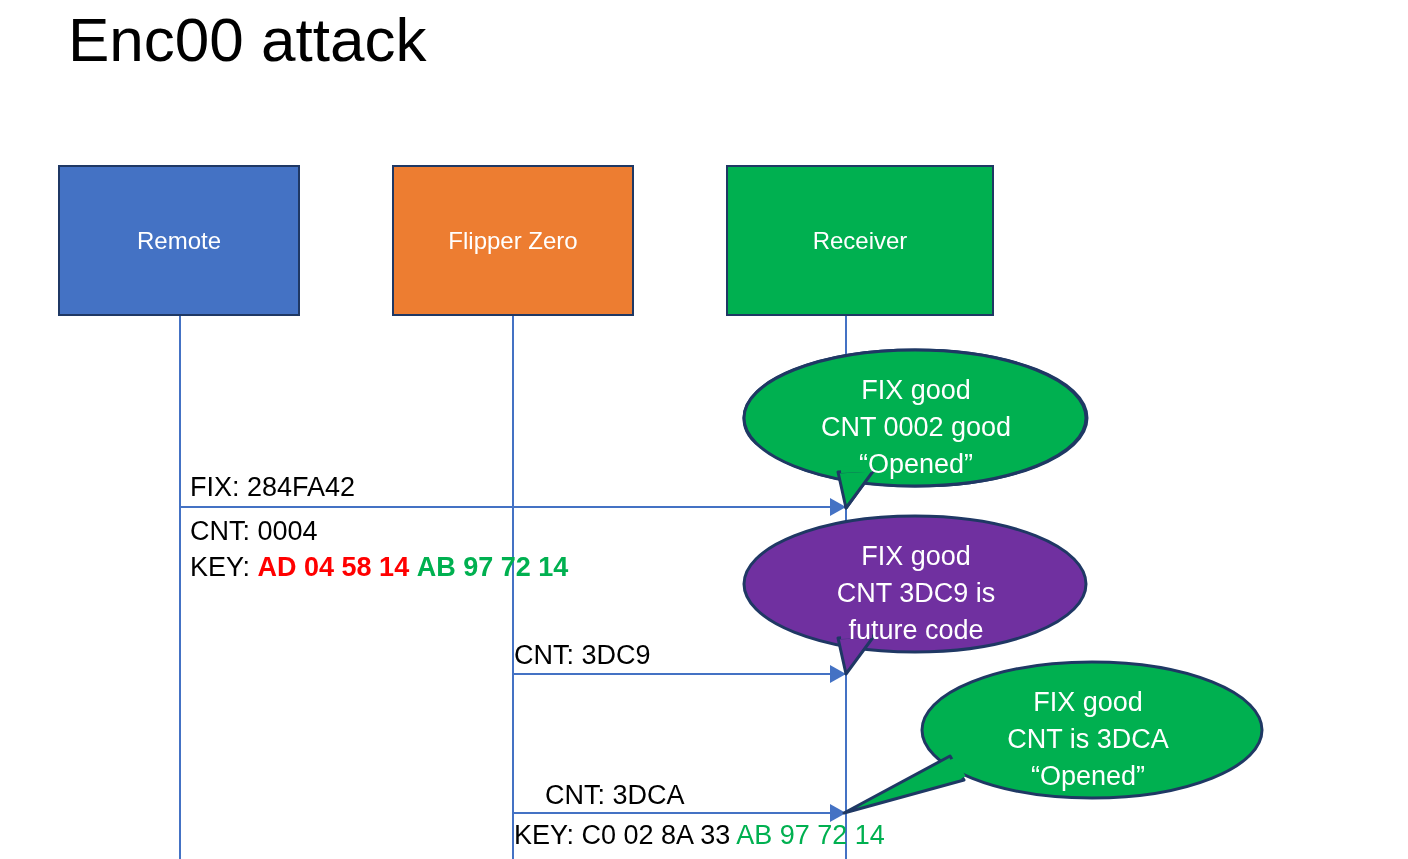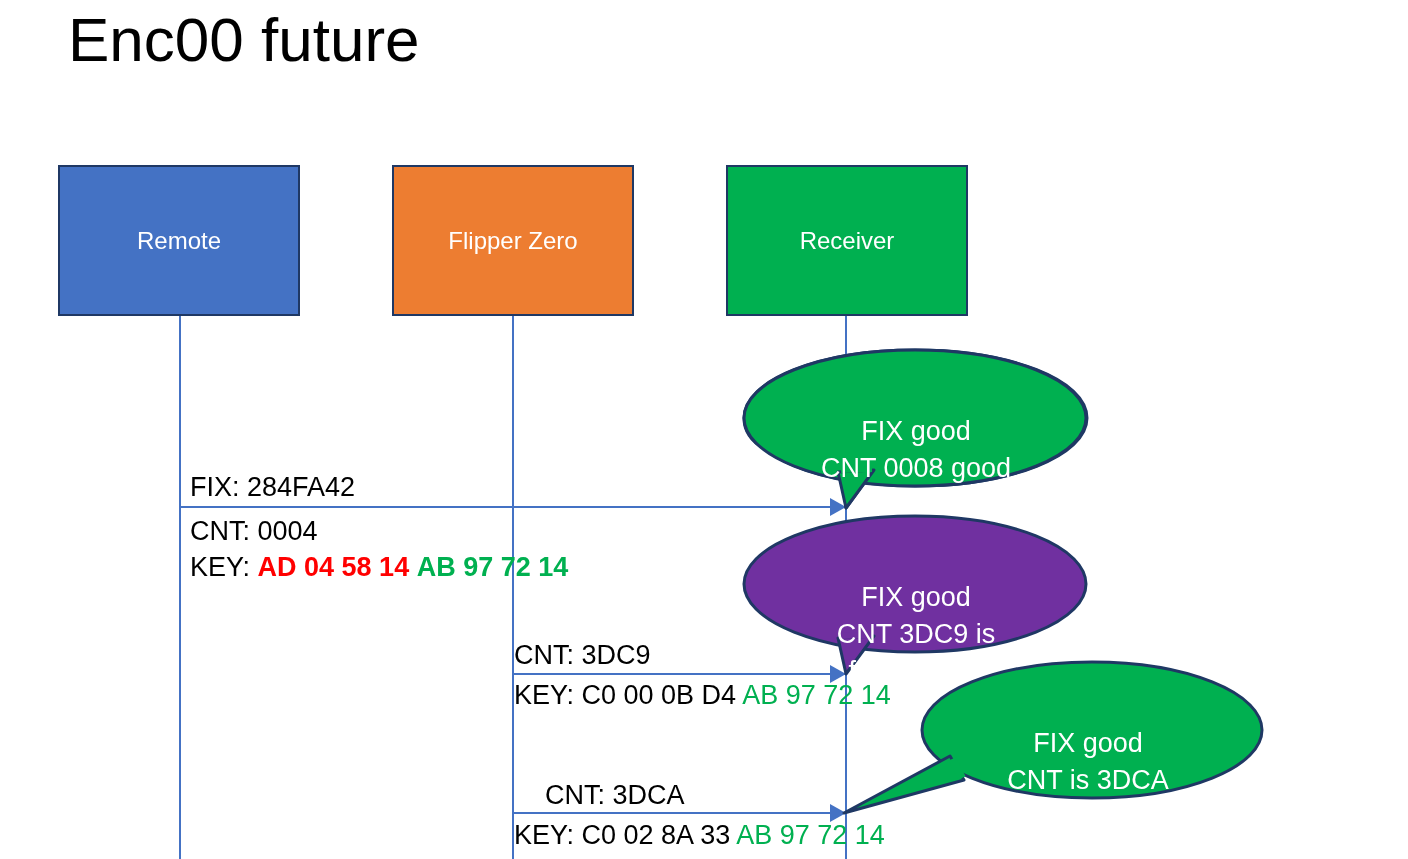--- a/index.html
+++ b/index.html
@@ -38,21 +38,21 @@
     align-items: center;
     justify-content: center;
     color: #ffffff;
     font-size: 24px;
     line-height: 28px;
     font-weight: 400;
     white-space: nowrap;
   }
   #actor-0 { left: 58px;  top: 165px; width: 242px; height: 151px; background: #4472C4; }
   #actor-1 { left: 392px; top: 165px; width: 242px; height: 151px; background: #ED7D31; }
-  #actor-2 { left: 726px; top: 165px; width: 242px; height: 151px; background: #00B050; }
+  #actor-2 { left: 726px; top: 165px; width: 268px; height: 151px; background: #00B050; }
 
   
   .lifeline {
     position: absolute;
     width: 2px;
     background: #4472C4;
   }
   #lifeline-0 { left: 179px; top: 316px; height: 543px; }
   #lifeline-1 { left: 512px; top: 316px; height: 543px; }
   #lifeline-2 { left: 845px; top: 316px; height: 543px; }
@@ -103,35 +103,34 @@
   }
   .bubble svg { display: block; overflow: visible; }
   .bubble-text {
     position: absolute;
     left: 0; right: 0;
     text-align: center;
     color: #ffffff;
     font-size: 27px;
     line-height: 37px;
     pointer-events: none;
-    margin-top: 41px;
   }
   #bubble-0 { left: 742px; top: 348px; width: 348px; height: 160px; }
   #bubble-0 .bubble-text { top: 24px; }
   #bubble-1 { left: 742px; top: 514px; width: 348px; height: 160px; }
   #bubble-1 .bubble-text { top: 24px; }
   #bubble-2 { left: 912px; top: 660px; width: 352px; height: 162px; }
   #bubble-2 .bubble-text { top: 24px; }
 </style>
 </head>
 <body>
 
 <div id="stage">
 
-  <div id="title">Enc00 future</div>
+  <div id="title">Enc00 attack</div>
 
   <div class="actor-box" id="actor-0">
     <span>Remote</span>
   </div>
   <div class="actor-box" id="actor-1">
     <span>Flipper Zero</span>
   </div>
   <div class="actor-box" id="actor-2">
     <span>Receiver</span>
   </div>
@@ -144,41 +143,38 @@
   <div class="msg-head" id="msg-0-head"></div>
   <div class="msg-label" id="label-fix">FIX: 284FA42</div>
   <div class="msg-label" id="label-cnt0">CNT: 0004</div>
   <div class="msg-label" id="label-key0">
     <span>KEY: </span><span class="hex-red">AD 04 58 14</span><span>&nbsp;</span><span class="hex-green-b">AB 97 72 14</span>
   </div>
 
   <div class="msg-line" id="msg-1-line"></div>
   <div class="msg-head" id="msg-1-head"></div>
   <div class="msg-label" id="label-cnt1">CNT: 3DC9</div>
-  <div class="msg-label" id="label-key1">
-    <span>KEY: C0 00 0B D4 </span><span class="hex-green">AB 97 72 14</span>
-  </div>
 
   <div class="msg-line" id="msg-2-line"></div>
   <div class="msg-head" id="msg-2-head"></div>
   <div class="msg-label" id="label-cnt2">CNT: 3DCA</div>
   <div class="msg-label" id="label-key2">
     <span>KEY: C0 02 8A 33 </span><span class="hex-green">AB 97 72 14</span>
   </div>
 
   <div class="bubble" id="bubble-0">
     <svg width="348" height="162" viewBox="0 0 348 162">
       <path d="M 173,2 C 268,2 345,32 345,70 C 345,108 268,138 173,138 C 116,138 66,127 36,110 L 108,122 L 104,160 L 130,124 C 22,115 2,94 2,70 C 2,32 78,2 173,2 Z" fill="#00B050" stroke="#1F3864" stroke-width="3" stroke-linejoin="round"></path>
       <ellipse cx="173" cy="70" rx="171" ry="68" fill="#00B050" stroke="#1F3864" stroke-width="3"></ellipse>
       <path d="M 96,124 L 104,160 L 132,122 Z" fill="#00B050" stroke="#1F3864" stroke-width="3" stroke-linejoin="round"></path>
       <path d="M 99,122 L 130,121" stroke="#00B050" stroke-width="6"></path>
     </svg>
     <div class="bubble-text">
       <div>FIX good</div>
-      <div>CNT 0008 good</div>
+      <div>CNT 0002 good</div>
       <div>“Opened”</div>
     </div>
   </div>
 
   <div class="bubble" id="bubble-1">
     <svg width="348" height="162" viewBox="0 0 348 162">
       <ellipse cx="173" cy="70" rx="171" ry="68" fill="#7030A0" stroke="#1F3864" stroke-width="3"></ellipse>
       <path d="M 96,124 L 104,160 L 132,122 Z" fill="#7030A0" stroke="#1F3864" stroke-width="3" stroke-linejoin="round"></path>
       <path d="M 99,122 L 130,121" stroke="#7030A0" stroke-width="6"></path>
     </svg>

